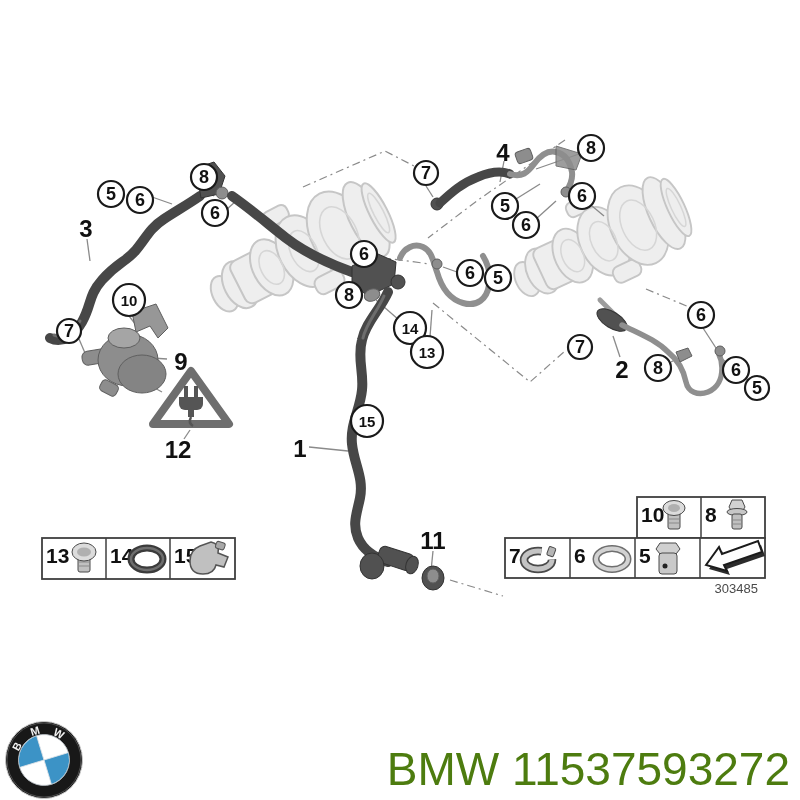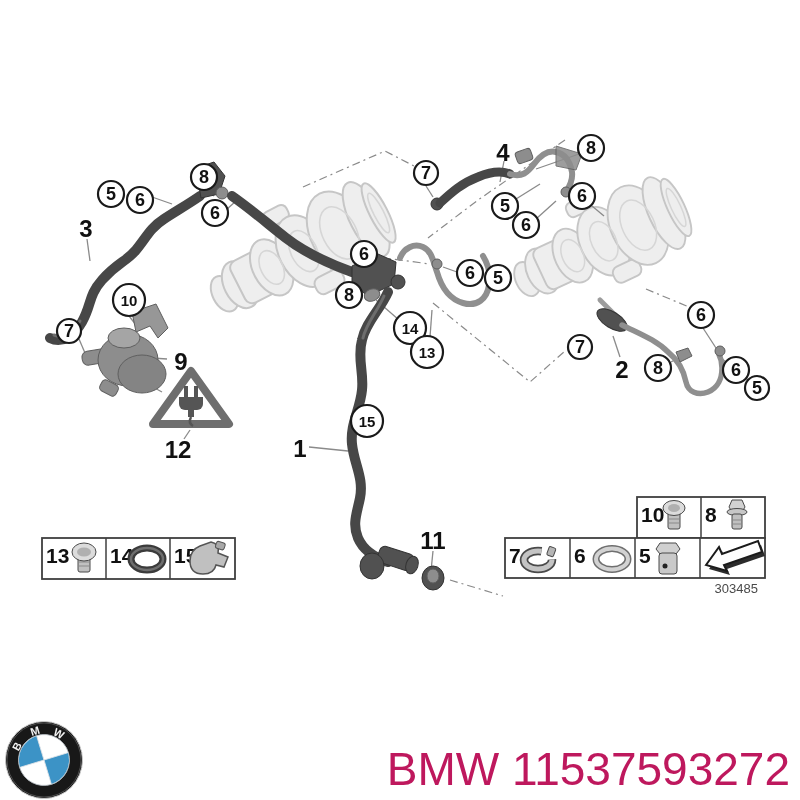--- a/index.html
+++ b/index.html
@@ -25,21 +25,21 @@
   .callout-num.small{font-size:15px;}
   .plain-num{font-size:24px;font-weight:bold;fill:#111111;text-anchor:middle;dominant-baseline:central;}
 
   
   .legend-box{fill:#ffffff;stroke:#3f3f3f;stroke-width:1.8;}
   .legend-div{stroke:#3f3f3f;stroke-width:1.5;}
   .legend-num{font-size:21px;font-weight:bold;fill:#111111;}
   .drawing-number{font-size:13px;fill:#4a4a4a;}
 
   
-  .footer-text{position:absolute;right:10px;top:742px;font-size:46px;color:#be185d;
+  .footer-text{position:absolute;right:10px;top:742px;font-size:46px;color:#4d7c0f;
                letter-spacing:0px;white-space:nowrap;}
   .logo-wrap{position:absolute;left:2px;top:720px;width:82px;height:80px;}
 </style>
 </head>
 <body>
 
 <div class="stage">
 
   <svg width="800" height="720" viewBox="0 0 800 720">
 

